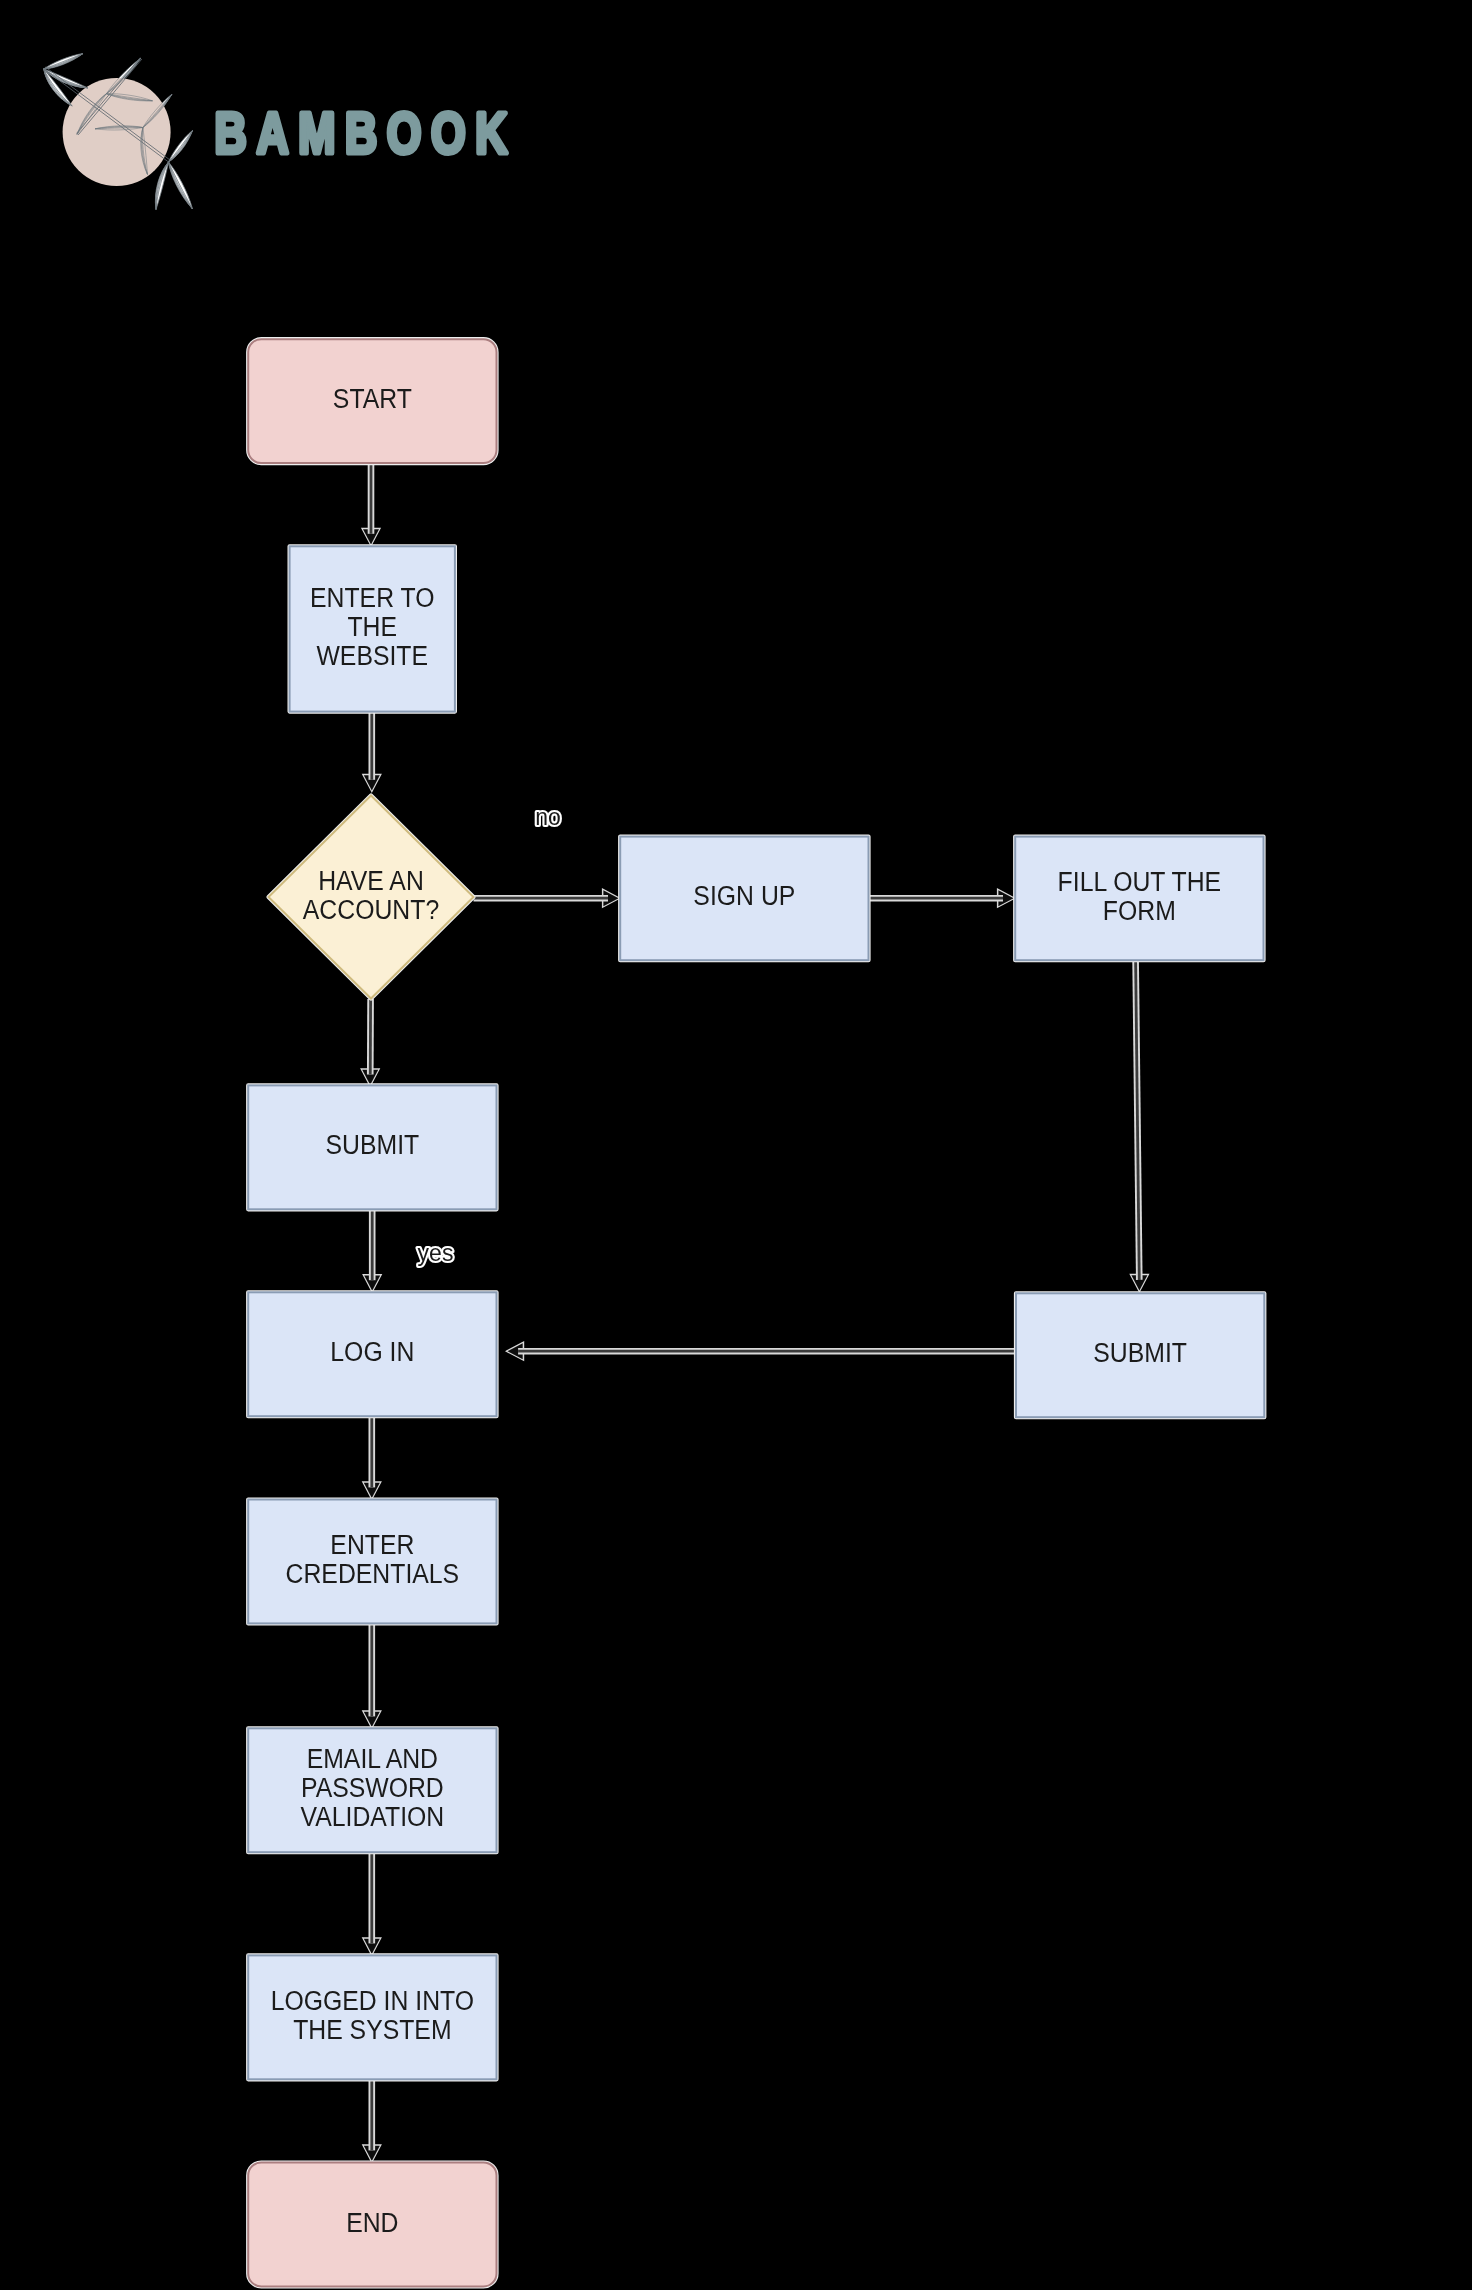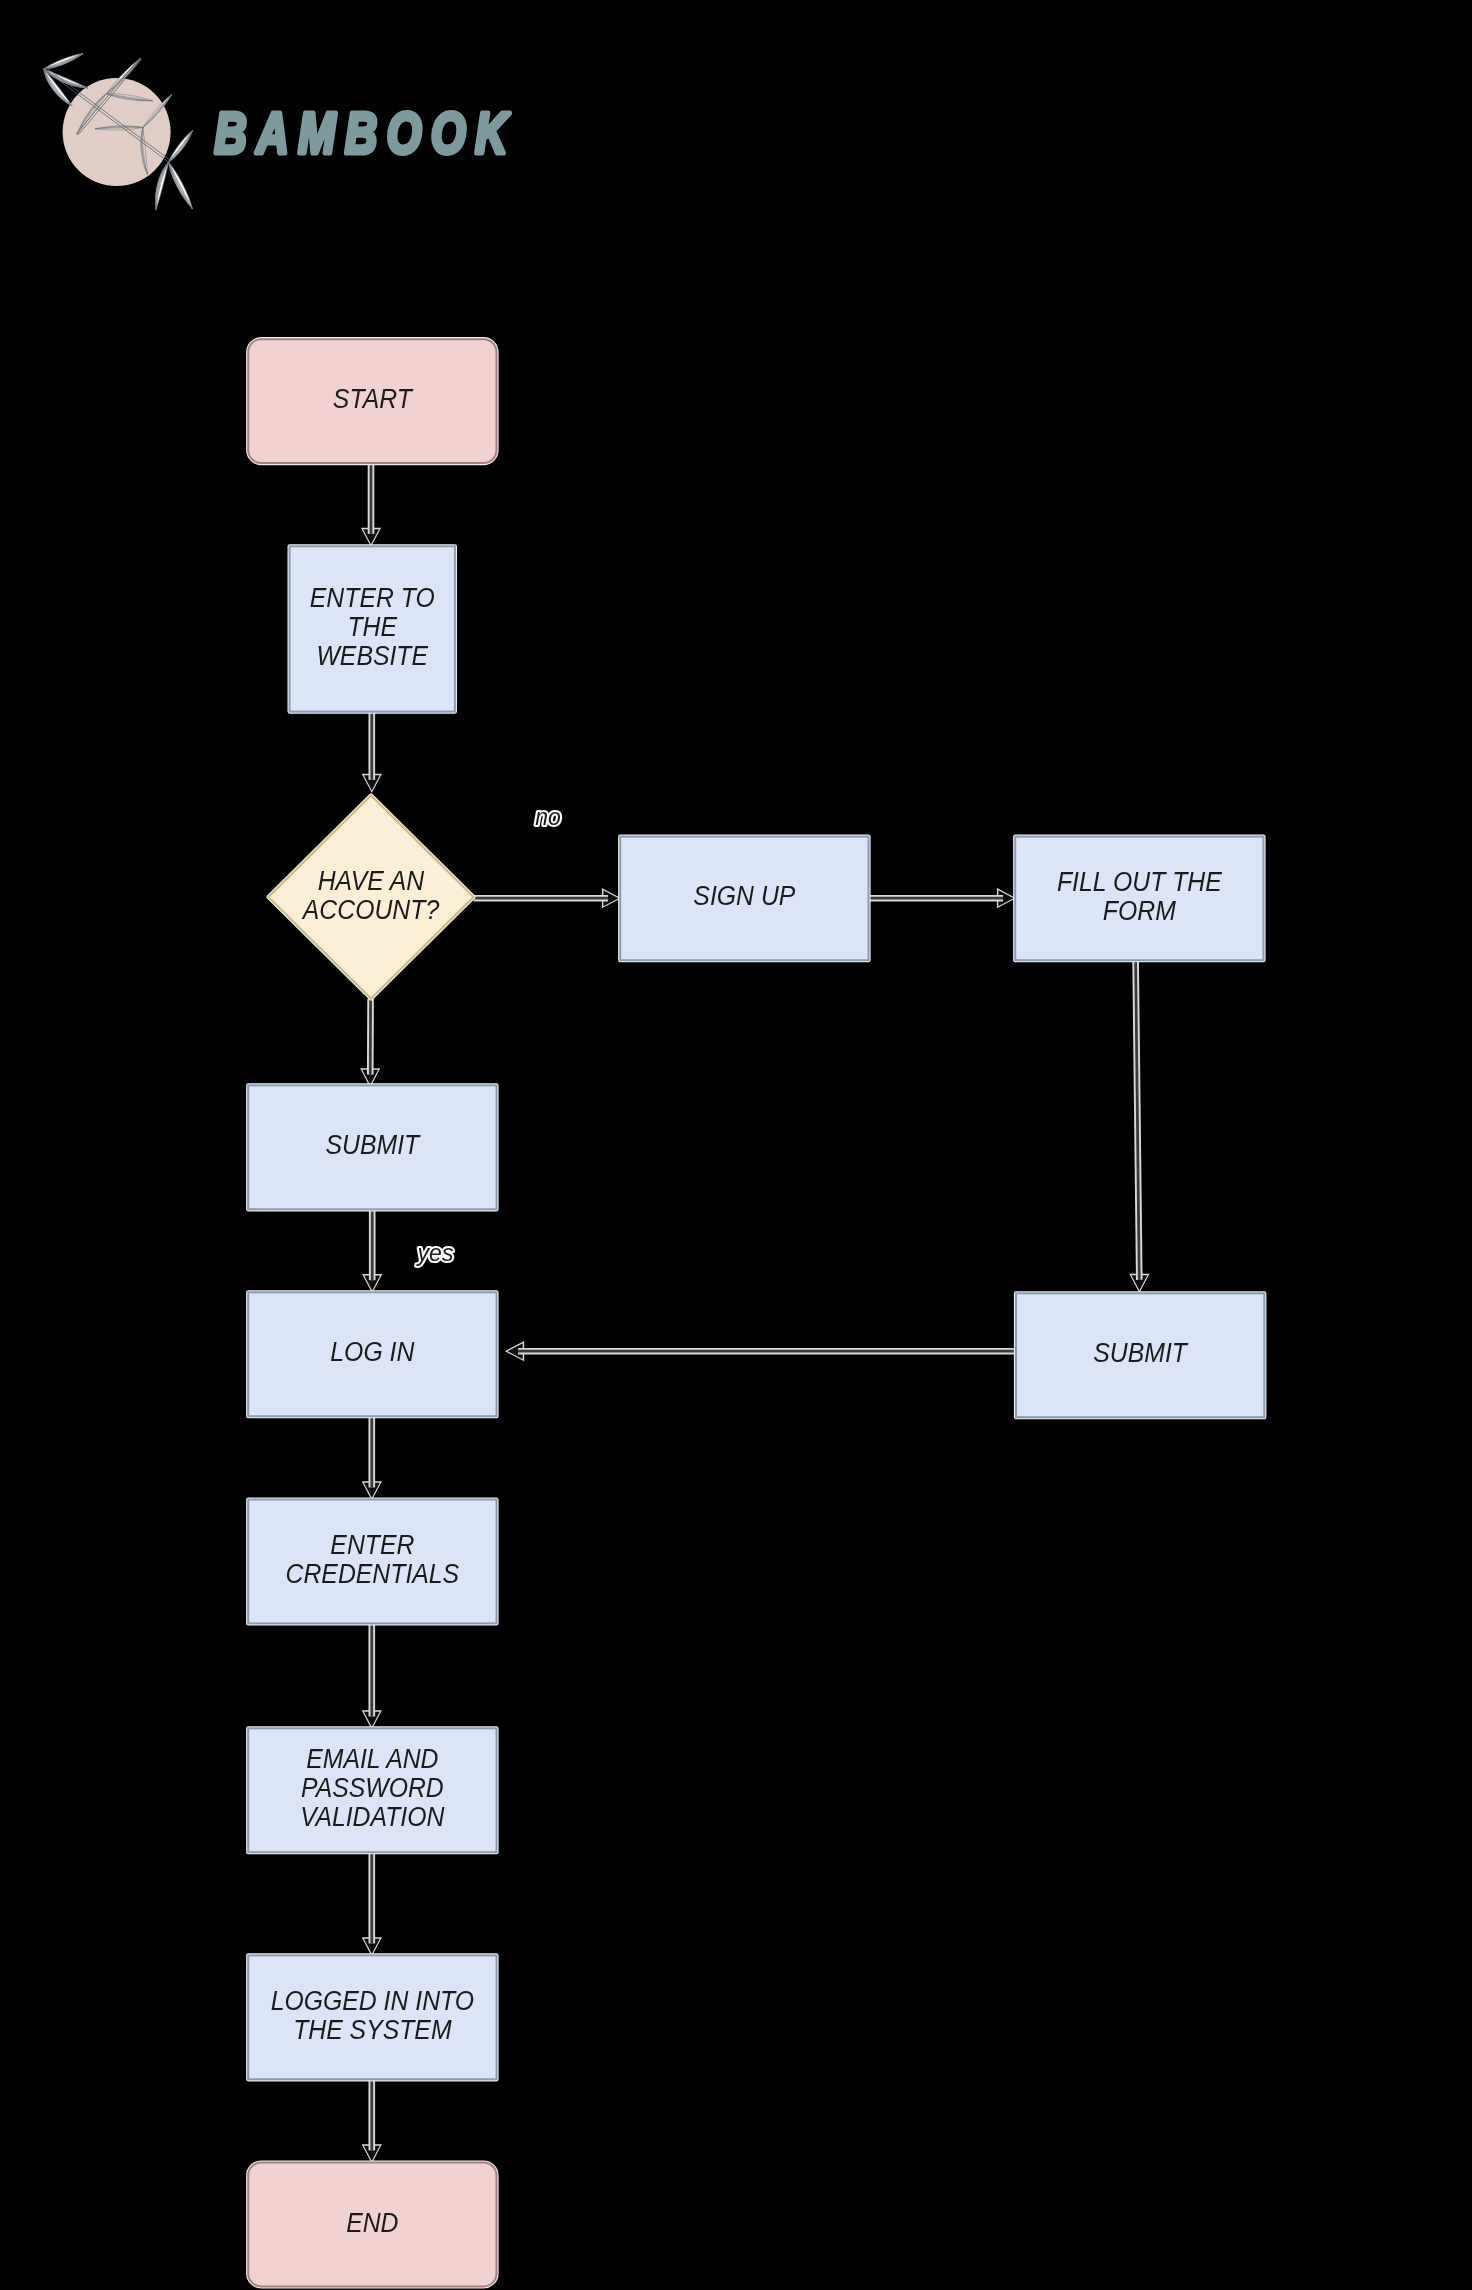--- a/index.html
+++ b/index.html
@@ -1,18 +1,18 @@
 <!DOCTYPE html>
 <html><head>
 <meta charset="utf-8">
 <title>Login Flowchart</title>
 <style>
   html,body{margin:0;padding:0;background:#000;width:1472px;height:2290px;overflow:hidden;}
   body{font-family:"Liberation Sans",sans-serif;}
-  #page{position:relative;width:1224px;height:2290px;background:#000;font-style:italic;}
+  #page{position:relative;width:1224px;height:2290px;background:#000;}
   #diagram{position:absolute;left:0;top:0;}
   .nlabel{font-family:"Liberation Sans",sans-serif;font-size:28px;fill:#1b1b1b;text-anchor:middle;}
   .elabel{font-family:"Liberation Sans",sans-serif;font-size:23px;fill:#1b1b1b;text-anchor:middle;
           paint-order:stroke;stroke:#ffffff;stroke-width:4.2px;stroke-linejoin:round;}
   .brandtext{font-family:"Liberation Sans",sans-serif;font-weight:bold;font-size:57px;
              letter-spacing:12.3px;stroke-width:5.0px;
              stroke-linejoin:round;paint-order:stroke;}
   .halo{fill:none;stroke:#d9d9d9;stroke-width:6.6;stroke-linejoin:round;stroke-linecap:butt;}
   .core{fill:none;stroke:#3a3a3a;stroke-width:2.8;stroke-linejoin:round;stroke-linecap:butt;}
   .ahalo{fill:#d9d9d9;stroke:#d9d9d9;stroke-width:1.9;stroke-linejoin:miter;stroke-miterlimit:8;}

